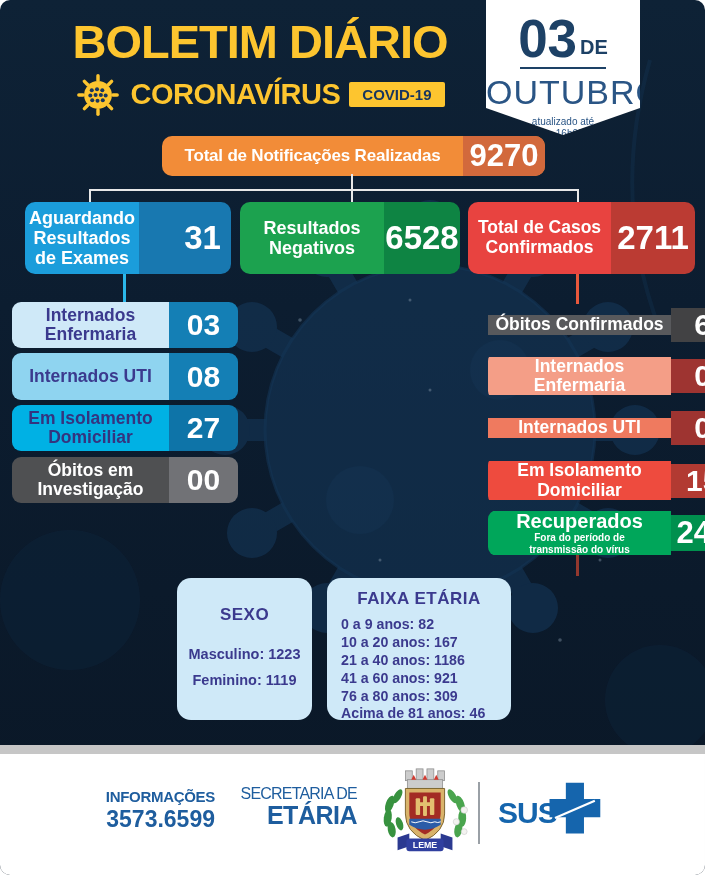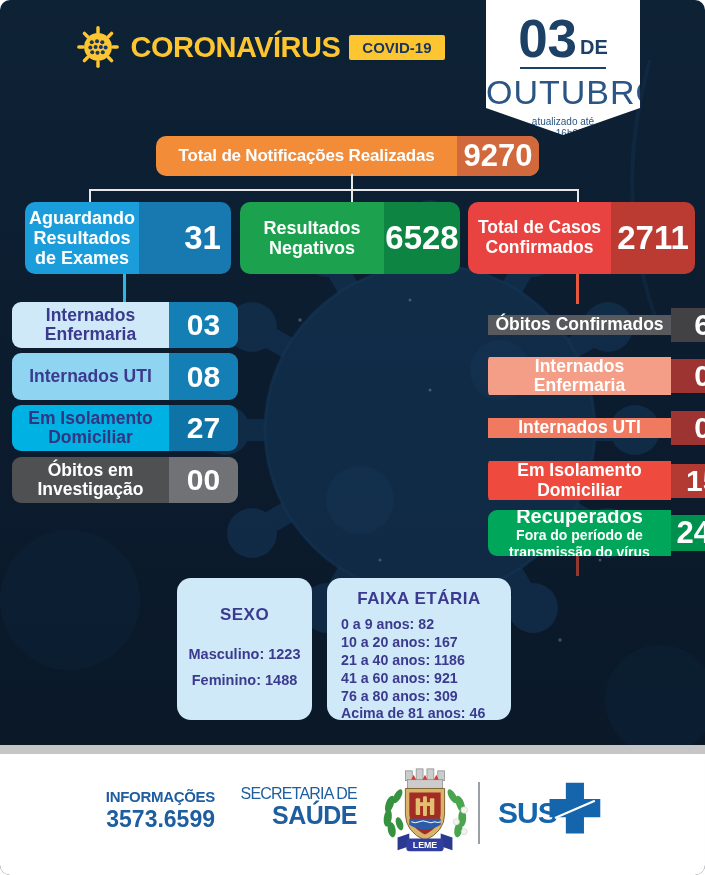--- a/index.html
+++ b/index.html
@@ -18,21 +18,21 @@
   .ribbon{position:absolute;left:486px;top:0;width:154px;height:135px;background:#ffffff;
           clip-path:polygon(0 0,100% 0,100% 80%,50% 100%,0 80%);text-align:center;}
   .day-row{margin-top:14px;display:flex;align-items:flex-end;justify-content:center;}
   .day{font-size:53px;font-weight:800;color:#1d4166;line-height:0.95;}
   .de{font-size:20px;font-weight:700;color:#1d4166;margin:0 0 5px 3px;}
   .underline{width:86px;height:2px;background:#1d4166;margin:3px auto 4px auto;}
   .month{font-size:34px;font-weight:400;color:#2a5585;letter-spacing:1px;text-align:right;}
   .updated{margin-top:4px;font-size:10px;color:#2a5585;line-height:1.2;}
 
   
-  .total-banner{position:absolute;left:156px;top:136px;width:383px;height:40px;background:#f28c38;
+  .total-banner{position:absolute;left:162px;top:136px;width:383px;height:40px;background:#f28c38;
                 border-radius:10px;display:flex;overflow:hidden;}
   .tb-label{flex:1;display:flex;align-items:center;justify-content:center;color:#fff;
             font-size:17px;font-weight:800;white-space:nowrap;letter-spacing:-0.2px;}
   .tb-value{width:82px;background:#d2693c;color:#fff;font-size:31px;font-weight:800;
             display:flex;align-items:center;justify-content:center;}
 
   
   .conn{position:absolute;background:#e8e8e8;}
   .c-stub-top{left:351px;top:174px;width:2px;height:16px;}
   .c-horiz{left:89px;top:189px;width:490px;height:2px;}
@@ -62,21 +62,21 @@
   .lr2{top:353px;height:47px;} .lr2 .row-label{background:#8fd4f0;color:#3b3a8e;} .lr2 .row-value{background:#147fb5;}
   .lr3{top:405px;height:46px;} .lr3 .row-label{background:#00b1e4;color:#34347f;} .lr3 .row-value{background:#0e74a8;}
   .lr4{top:457px;height:46px;} .lr4 .row-label{background:#4f5052;color:#ffffff;} .lr4 .row-value{background:#717276;}
   .rrow{left:488px;width:263px;align-items:center;} .rrow .row-value{width:80px;}
   .rr1{top:303px;height:44px;} .rr1 .row-label{background:#58595c;color:#ffffff;} .rr1 .row-value{background:#424244;}
   .rr2{top:352px;height:48px;} .rr2 .row-label{background:#f49e87;color:#ffffff;} .rr2 .row-value{background:#9e3431;}
   .rr3{top:404px;height:48px;} .rr3 .row-label{background:#ef7a5f;color:#ffffff;} .rr3 .row-value{background:#9e3431;}
   .rr4{top:456px;height:49px;} .rr4 .row-label{background:#ee4b3e;color:#ffffff;} .rr4 .row-value{background:#b23a32;}
   .rr5{top:510px;height:46px;} .rr5 .row-label{background:#00a65a;color:#ffffff;} .rr5 .row-value{background:#00904e;font-size:31px;}
   .rr5 .row-title{font-size:20px;line-height:1;}
-  .rr5 .row-sub{font-size:14px;font-weight:700;line-height:1.15;margin-top:1px;}
+  .rr5 .row-sub{font-size:10px;font-weight:700;line-height:1.15;margin-top:1px;}
 
   
   .infobox{position:absolute;background:#cfe9f8;border-radius:14px;color:#3b3a8e;font-weight:800;}
   .sexo{left:177px;top:578px;width:135px;height:142px;display:flex;flex-direction:column;
         align-items:center;justify-content:center;text-align:center;}
   .sexo-title{font-size:17px;margin-bottom:16px;letter-spacing:0.5px;}
   .sexo-line{font-size:14.5px;margin:5px 0;}
   .faixa{left:327px;top:578px;width:184px;height:142px;padding-top:11px;box-sizing:border-box;}
   .faixa-title{font-size:17px;text-align:center;margin-bottom:7px;letter-spacing:0.5px;}
   .faixa-line{font-size:14.2px;line-height:1.26;padding-left:14px;}
@@ -148,20 +148,21 @@
           <circle cx="600" cy="560" r="1.5"></circle>
           <circle cx="90" cy="420" r="1.5"></circle>
         <circle cx="330" cy="700" r="1.5"></circle>
           <circle cx="560" cy="640" r="1.8"></circle>
           <circle cx="410" cy="300" r="1.5"></circle>
       </g>
     </g>
   </svg>
 
   <div class="header">
+    <div class="title">BOLETIM DIÁRIO</div>
     <div class="subrow">
       <svg width="46" height="46" viewBox="0 0 48 48">
         <g stroke="#fdc52f" stroke-width="3.6" stroke-linecap="round">
           <line x1="39.5" y1="24" x2="44" y2="24"></line>
             <line x1="35" y1="35" x2="38.2" y2="38.2"></line>
           <line x1="24" y1="39.5" x2="24" y2="44"></line>
             <line x1="13" y1="35" x2="9.8" y2="38.2"></line>
           <line x1="8.5" y1="24" x2="4" y2="24"></line>
             <line x1="13" y1="13" x2="9.8" y2="9.8"></line>
           <line x1="24" y1="8.5" x2="24" y2="4"></line>
@@ -266,41 +267,41 @@
         <span>Fora do período de</span><br>
         <span>transmissão do vírus</span>
       </span>
     </div>
     <div class="row-value">2482</div>
   </div>
 
   <div class="infobox sexo">
     <div class="sexo-title">SEXO</div>
     <div class="sexo-line">Masculino: 1223</div>
-    <div class="sexo-line">Feminino: 1488</div>
+    <div class="sexo-line">Feminino: 1119</div>
   </div>
   <div class="infobox faixa">
     <div class="faixa-title">FAIXA ETÁRIA</div>
     <div class="faixa-line">0 a 9 anos: 82</div>
     <div class="faixa-line">10 a 20 anos: 167</div>
     <div class="faixa-line">21 a 40 anos: 1186</div>
     <div class="faixa-line">41 a 60 anos: 921</div>
     <div class="faixa-line">76 a 80 anos: 309</div>
     <div class="faixa-line">Acima de 81 anos: 46</div>
   </div>
 
   <div class="grayband"></div>
   <div class="footer">
     <div class="info">
       <div class="info-label">INFORMAÇÕES</div>
       <div class="info-phone">3573.6599</div>
     </div>
     <div class="secretaria">
       <div class="sec-l1">SECRETARIA DE</div>
-      <div class="sec-l2">SAÚDE</div>
+      <div class="sec-l2">ETÁRIA</div>
     </div>
     <svg class="crest" width="98" height="98" viewBox="0 0 100 100">
       <g fill="#37923f">
         <ellipse cx="14" cy="42" rx="4" ry="9" transform="rotate(20 14 42)"></ellipse>
         <ellipse cx="12" cy="56" rx="4" ry="9" transform="rotate(8 12 56)"></ellipse>
         <ellipse cx="16" cy="68" rx="4" ry="8" transform="rotate(-10 16 68)"></ellipse>
         <ellipse cx="22" cy="34" rx="3.5" ry="8" transform="rotate(30 22 34)"></ellipse>
         <ellipse cx="24" cy="62" rx="3.5" ry="7" transform="rotate(-18 24 62)"></ellipse>
       </g>
       <g fill="#4aa54e">

